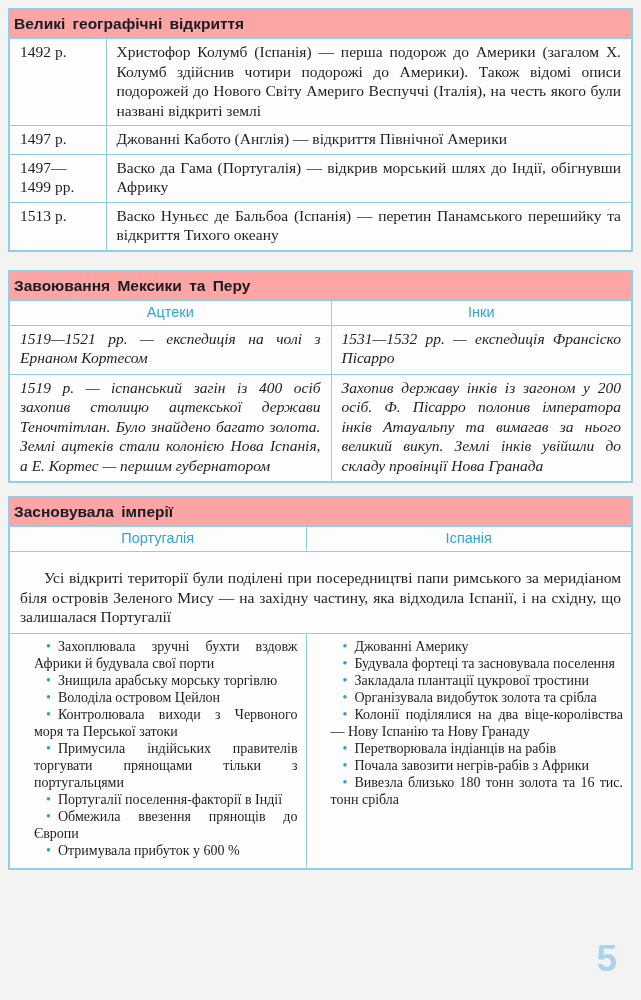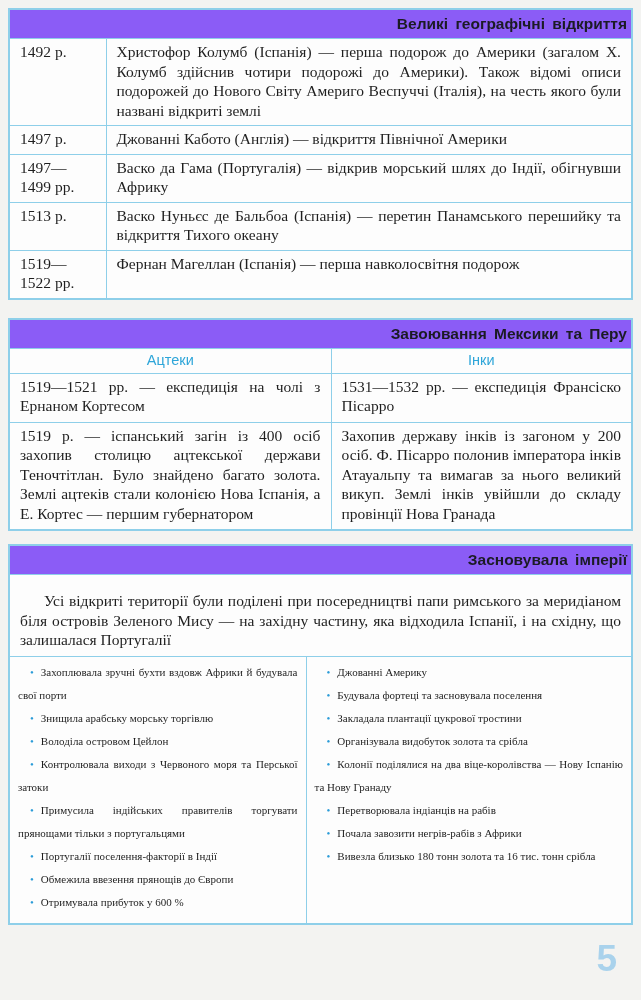--- a/index.html
+++ b/index.html
@@ -22,26 +22,26 @@
     width: 625px;
     margin-left: 8px;
     background: #fdfdfd;
     border: 2px solid #8ecfe9;
   }
   .t1 { margin-top: 8px; }
   .t2 { margin-top: 18px; }
   .t3 { margin-top: 13px; }
 
   th.band {
-    background: #8b5cf6;
+    background: #fca5a5;
     color: #1b1b24;
     font-family: "Liberation Sans", sans-serif;
     font-size: 15.5px;
     font-weight: bold;
-    text-align: right;
+    text-align: left;
     word-spacing: 3px;
     padding: 5px 4px;
     border: 1px solid #8ecfe9;
   }
 
   tr.colhead td {
     color: #2fa6d9;
     font-family: "Liberation Sans", sans-serif;
     font-size: 14.5px;
     text-align: center;
@@ -53,26 +53,26 @@
 
   td {
     border: 1px solid #8ecfe9;
     vertical-align: top;
     font-size: 15.5px;
     line-height: 19.5px;
   }
 
   td.date  { white-space: pre-line; padding: 3px 6px 5px 10px; }
   td.event { text-align: justify; padding: 3px 10px 5px 10px; }
-  td.half  { text-align: justify; padding: 3px 10px 6px 10px; }
+  td.half  { text-align: justify; padding: 3px 10px 6px 10px; font-style: italic; }
 
   td.intro-cell { padding: 16px 10px 6px 10px; }
   p.intro { margin: 0; text-indent: 24px; text-align: justify; }
 
-  td.bullets { padding: 4px 8px 9px 8px; font-size: 11px; line-height: 23px; }
+  td.bullets { padding: 4px 8px 9px 24px; font-size: 14px; line-height: 17px; }
   p.bullet { margin: 0; text-indent: 12px; text-align: justify; }
   span.dot { color: #2b9cd8; margin-right: 7px; }
 
   .pagenum {
     position: absolute;
     right: 24px;
     top: 938px;
     font-family: "Liberation Sans", sans-serif;
     font-weight: bold;
     font-size: 37px;
@@ -105,25 +105,20 @@
       </tr>
       <tr>
         <td class="date">1497—
 1499 рр.</td>
         <td class="event">Васко да Гама (Португалія) — відкрив морський шлях до Індії, обігнувши Африку</td>
       </tr>
       <tr>
         <td class="date">1513 р.</td>
         <td class="event">Васко Нуньєс де Бальбоа (Іспанія) — перетин Панамського перешийку та відкриття Тихого океану</td>
       </tr>
-      <tr>
-        <td class="date">1519—
-1522 рр.</td>
-        <td class="event">Фернан Магеллан (Іспанія) — перша навколосвітня подорож</td>
-      </tr>
     </tbody>
   </table>
 
   <table class="tbl t2">
     <colgroup>
         <col style="width:322px">
         <col>
       </colgroup>
     <thead>
       <tr>
@@ -148,20 +143,24 @@
 
   <table class="tbl t3">
     <colgroup>
         <col style="width:297px">
         <col>
       </colgroup>
     <thead>
       <tr>
         <th class="band" colspan="2">Засновувала імперії</th>
       </tr>
+      <tr class="colhead">
+        <td>Португалія</td>
+        <td>Іспанія</td>
+      </tr>
     </thead>
     <tbody>
       <tr>
         <td class="intro-cell" colspan="2">
           <p class="intro">Усі відкриті території були поділені при посередництві папи римського за меридіаном біля островів Зеленого Мису — на західну частину, яка відходила Іспанії, і на східну, що залишалася Португалії</p>
         </td>
       </tr>
       <tr>
         <td class="bullets">
           <p class="bullet"><span class="dot">•</span><span>Захоплювала зручні бухти вздовж Африки й будувала свої порти</span></p>

